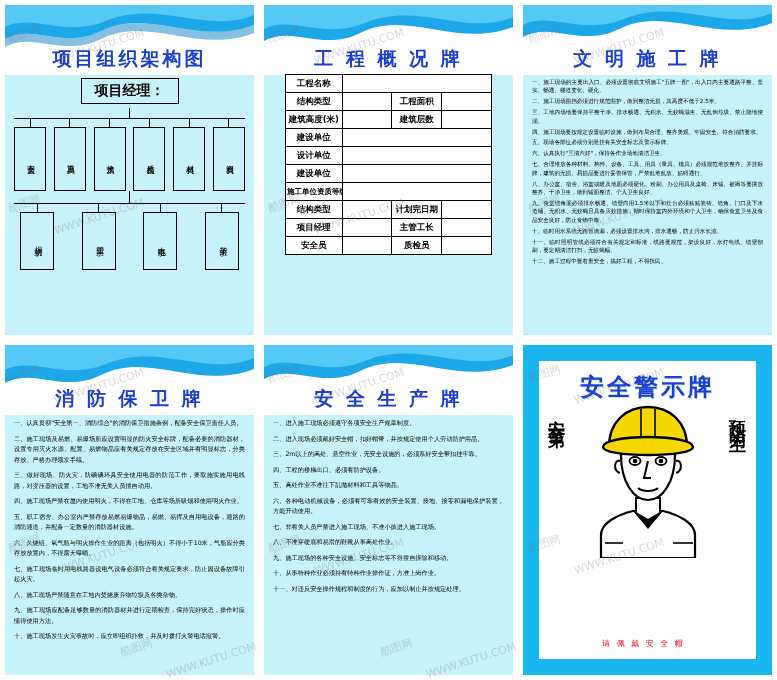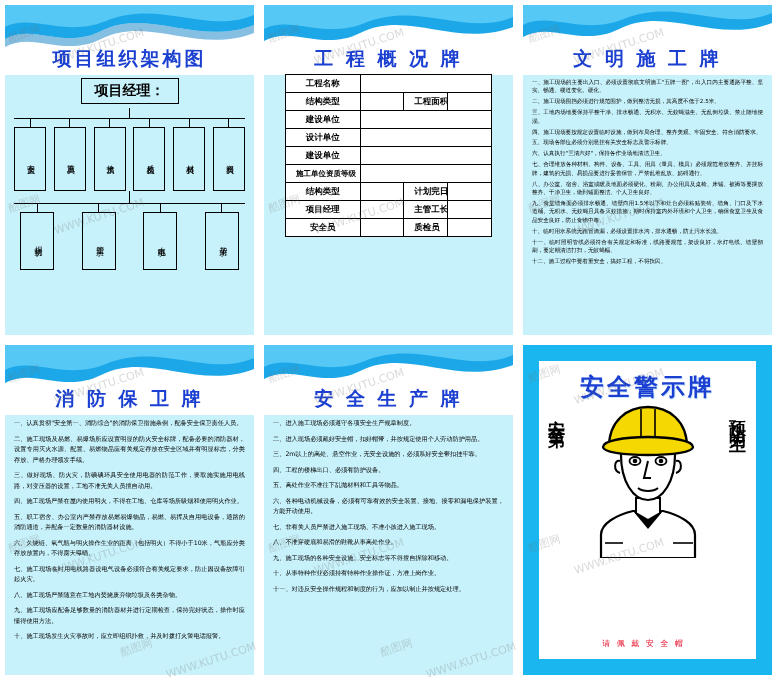--- a/index.html
+++ b/index.html
@@ -93,21 +93,21 @@
     border-collapse:collapse;
     background:#ffffff;
     table-layout:fixed;
   }
   table.proj td{
     border:1.4px solid #000;
     height:17px;
     font-size:8.5px;
     text-align:center;
     color:#000;
-    padding:0 10px;
+    padding:0 1px;
     overflow:hidden;
     white-space:nowrap;
     margin-left:8px;
   }
   td.lbl{background:#ffffff;font-weight:bold;width:26%;}
   td.val{background:#ffffff;}
 
   
   .rules{
     font-size:5.6px;
@@ -275,20 +275,26 @@
       <table class="proj">
         <tbody>
             <tr>
           <td class="lbl">工程名称</td>
           <td class="val" colspan="3"></td>
         </tr>
         <tr>
           <td class="lbl">结构类型</td>
           <td class="val"></td>
           <td class="lbl">工程面积</td>
+          <td class="val"></td>
+        </tr>
+        <tr>
+          <td class="lbl">建筑高度(米)</td>
+          <td class="val"></td>
+          <td class="lbl">建筑层数</td>
           <td class="val"></td>
         </tr>
         <tr>
           <td class="lbl">建设单位</td>
           <td class="val" colspan="3"></td>
         </tr>
         <tr>
           <td class="lbl">设计单位</td>
           <td class="val" colspan="3"></td>
         </tr>

